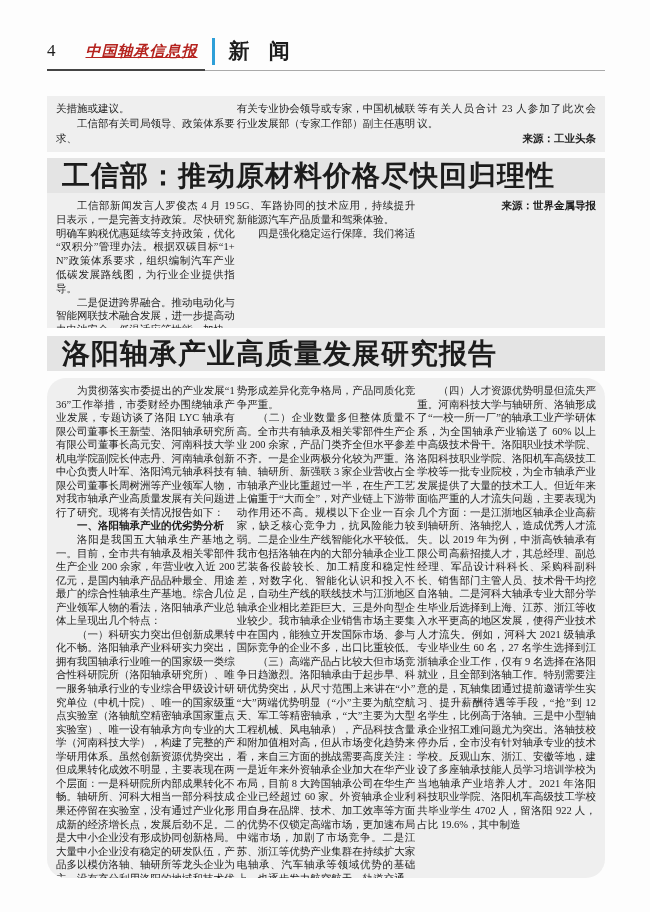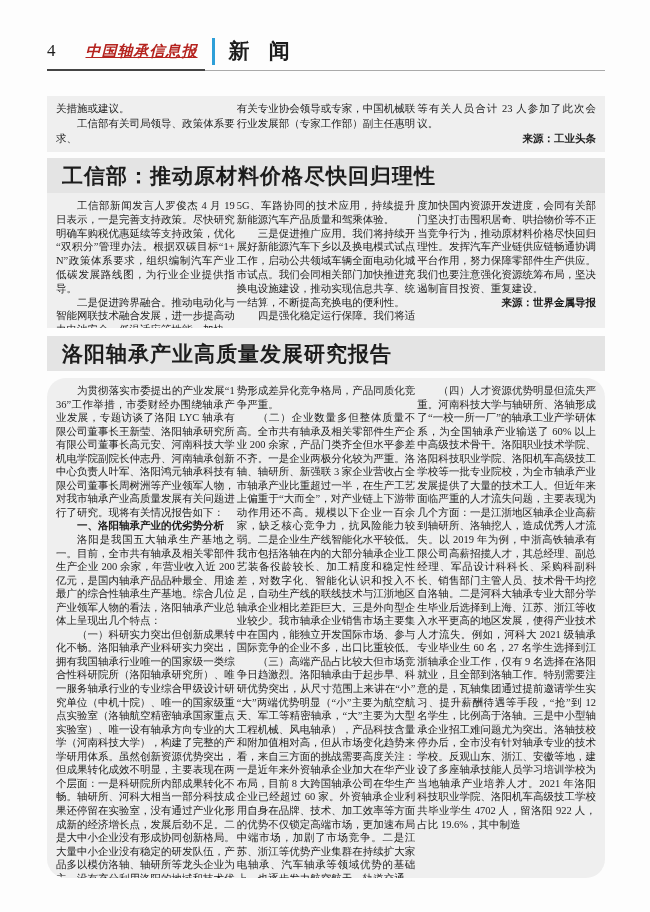--- a/index.html
+++ b/index.html
@@ -24,21 +24,21 @@
   .rule{position:relative;height:1px;background:#aaaaaa;margin-top:4px;}
   .rule::before{content:"";position:absolute;left:0;top:-1px;width:158px;height:2px;background:#444;}
 
   
   .panel{background:var(--panel_bg);display:flex;gap:2px;padding:6px 9px;}
   .col{flex:1 1 0;min-width:0;font-size:10.5px;line-height:13.8px;text-align:justify;word-break:break-all;}
   .topbox{margin-top:25px;padding:5px 9px 6px 9px;}
   .topbox .col{line-height:15px;}
 
   .headline-bar{background:var(--headline_bg);margin-top:6px;height:35px;display:flex;align-items:center;padding-left:15px;}
-  .headline-bar h1{font-size:21px;font-weight:bold;letter-spacing:1px;}
+  .headline-bar h1{font-size:28px;font-weight:bold;letter-spacing:1px;}
   .body1{height:135px;overflow:hidden;}
   .bar2{margin-top:8px;}
   .body2{margin-top:7px;height:500px;overflow:hidden;border-radius:19px;}
   .body2 .col{line-height:13.55px;}
 
   p.para{text-indent:0;}
   p.indent{text-indent:2em;}
   p.subhead{font-weight:bold;}
   p.source{text-align:right;font-weight:bold;}
 </style>
@@ -74,25 +74,23 @@
       <h1>工信部：推动原材料价格尽快回归理性</h1>
     </section>
 
     <section class="panel body1">
       <div class="col">
         <p class="para indent">工信部新闻发言人罗俊杰 4 月 19 日表示，一是完善支持政策。尽快研究明确车购税优惠延续等支持政策，优化“双积分”管理办法。根据双碳目标“1+N”政策体系要求，组织编制汽车产业低碳发展路线图，为行业企业提供指导。</p>
         <p class="para indent">二是促进跨界融合。推动电动化与智能网联技术融合发展，进一步提高动力电池安全、低温适应等性能，加快</p>
       </div>
       <div class="col">
         <p class="para">5G、车路协同的技术应用，持续提升新能源汽车产品质量和驾乘体验。</p>
-        <p class="para indent">三是促进推广应用。我们将持续开展好新能源汽车下乡以及换电模式试点工作，启动公共领域车辆全面电动化城市试点。我们会同相关部门加快推进充换电设施建设，推动实现信息共享、统一结算，不断提高充换电的便利性。</p>
         <p class="para indent">四是强化稳定运行保障。我们将适</p>
       </div>
       <div class="col">
-        <p class="para">度加快国内资源开发进度，会同有关部门坚决打击囤积居奇、哄抬物价等不正当竞争行为，推动原材料价格尽快回归理性。发挥汽车产业链供应链畅通协调平台作用，努力保障零部件生产供应。我们也要注意强化资源统筹布局，坚决遏制盲目投资、重复建设。</p>
         <p class="para source">来源：世界金属导报</p>
       </div>
     </section>
 
     <section class="headline-bar bar2">
       <h1>洛阳轴承产业高质量发展研究报告</h1>
     </section>
 
     <section class="panel body2">
       <div class="col">

